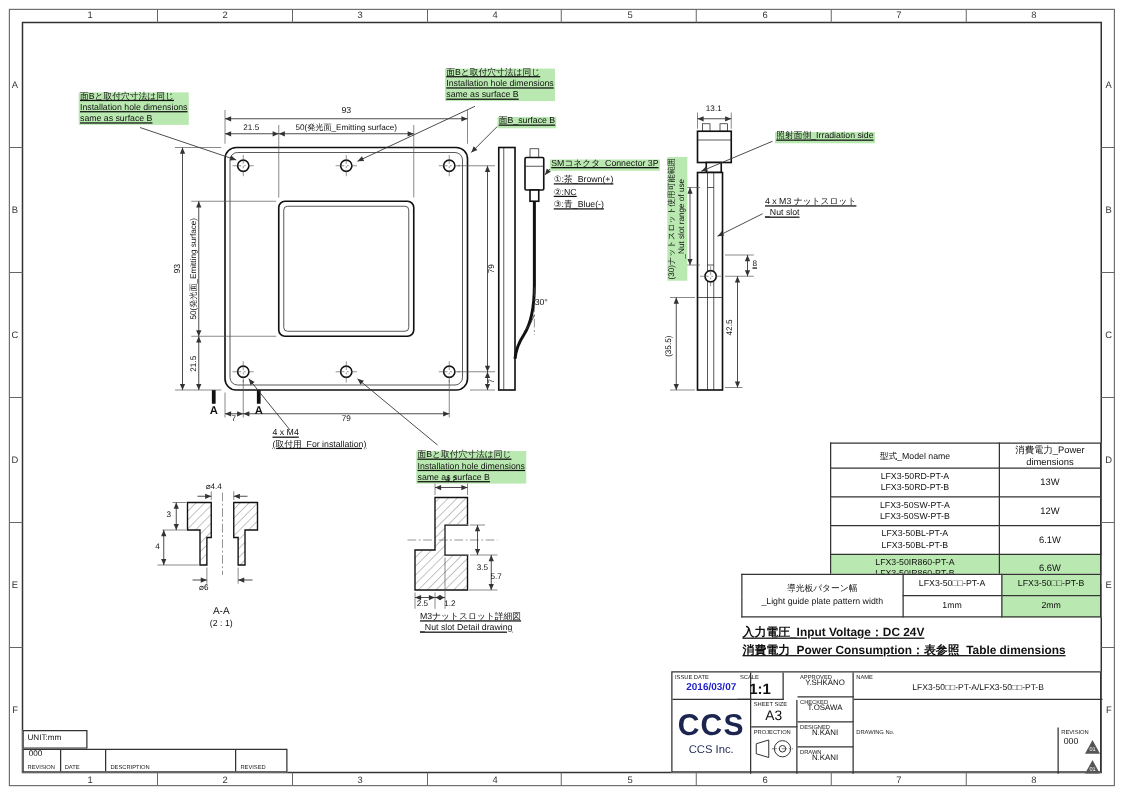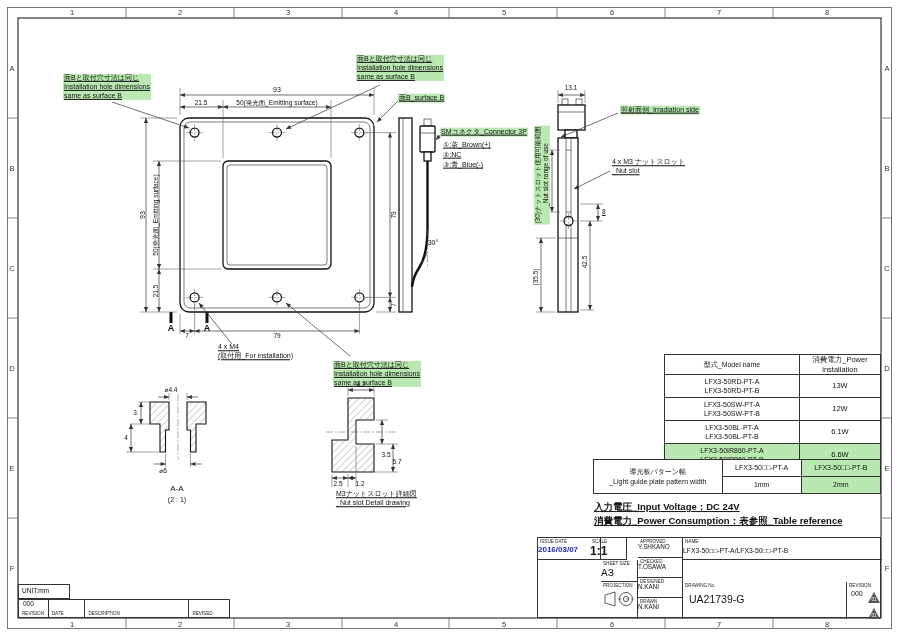--- a/index.html
+++ b/index.html
@@ -33,24 +33,24 @@
   td.hl-cell,th.hl-cell{background:#b9e8b0;}
 
   table.ptable{position:absolute;left:593px;top:459px;width:288px;border-collapse:collapse;z-index:6;background:#fff;}
   table.ptable td{border:1px solid #333;font-size:7px;text-align:center;white-space:pre-line;line-height:1.3;padding:0;}
   table.ptable .ph{width:129px;}
   table.ptable .pc{width:79px;height:16px;}
 
   .tblock{position:absolute;left:537px;top:537px;width:344px;height:81px;border:1.2px solid #333;box-sizing:border-box;background:#fff;z-index:6;}
   .tb-cell{position:absolute;border-right:1px solid #333;border-bottom:1px solid #333;box-sizing:border-box;overflow:hidden;}
   .tb-lab{font-size:4.6px;color:#222;padding:1px 2px 0 2px;text-align:left;line-height:1.1;}
-  .tb-val{text-align:left;line-height:1.1;}
+  .tb-val{text-align:center;line-height:1.1;}
   .v-date{color:#1d1dc9;font-weight:bold;font-size:8px;margin-top:2px;}
   .v-scale{font-size:12px;font-weight:bold;margin-top:1px;}
-  .v-sheet{font-size:11px;margin-top:1px;font-family:Liberation Mono, monospace;}
+  .v-sheet{font-size:11px;margin-top:1px;}
   .v-name{font-size:6.8px;margin-top:3px;}
   .v-dname{font-size:8px;margin-top:3px;}
   .v-dno{font-size:10.5px;text-align:left;padding:6px 0 0 6px;}
   .v-person{font-size:6.3px;margin-top:0px;}
   .v-rev{font-size:7px;text-align:left;padding:2px 0 0 4px;}
   .logo-cell{position:absolute;left:0;top:22px;width:63px;height:59px;border-right:1px solid #333;box-sizing:border-box;text-align:center;}
   .logo-ccs{font-size:24px;font-weight:900;letter-spacing:1px;color:#1b2550;line-height:1.0;margin-top:9px;}
   .logo-sub{font-size:9px;color:#1b2550;margin-top:1px;}
   .revmarks{position:absolute;right:1px;top:10px;display:flex;flex-direction:column;gap:5px;z-index:7;}
   .revmark{position:relative;width:13px;height:11px;}
@@ -316,21 +316,21 @@
       <div class="lbl" style="left: 177px; top: 489px; font-size: 8px; transform: translate(-50%, -50%);">A-A</div>
       <div class="lbl" style="left: 177px; top: 500px; transform: translate(-50%, -50%);">(2 : 1)</div>
       <div class="lbl" style="left: 361px; top: 385px; font-size: 6.5px; transform: translate(-50%, -50%);">4.2</div>
       <div class="lbl" style="left: 338px; top: 484px; font-size: 6.5px; transform: translate(-50%, -50%);">2.5</div>
       <div class="lbl" style="left: 360px; top: 484px; font-size: 6.5px; transform: translate(-50%, -50%);">1.2</div>
       <div class="lbl" style="left: 386px; top: 455px; font-size: 6.5px; transform: translate(-50%, -50%);">3.5</div>
       <div class="lbl" style="left: 397px; top: 462px; font-size: 6.5px; transform: translate(-50%, -50%);">5.7</div>
       <div class="lbl left" style="left: 336px; top: 499px; transform: translate(0px, -50%);">M3ナットスロット詳細図
 _Nut slot Detail drawing</div>
       <div class="lbl left" style="left: 594px; top: 507px; font-size: 9.5px; font-weight: 700; transform: translate(0px, -50%);">入力電圧_Input Voltage：DC 24V</div>
-      <div class="lbl left" style="left: 594px; top: 521px; font-size: 9.5px; font-weight: 700; transform: translate(0px, -50%);">消費電力_Power Consumption：表参照_Table reference</div>
+      <div class="lbl left" style="left: 594px; top: 521px; font-size: 9.5px; font-weight: 700; transform: translate(0px, -50%);">消費電力_Power Consumption：表参照_Table dimensions</div>
       <div class="gridref" style="left: 72px; top: 12px;">1</div>
       <div class="gridref" style="left: 72px; top: 624px;">1</div>
       <div class="gridref" style="left: 180px; top: 12px;">2</div>
       <div class="gridref" style="left: 180px; top: 624px;">2</div>
       <div class="gridref" style="left: 288px; top: 12px;">3</div>
       <div class="gridref" style="left: 288px; top: 624px;">3</div>
       <div class="gridref" style="left: 396px; top: 12px;">4</div>
       <div class="gridref" style="left: 396px; top: 624px;">4</div>
       <div class="gridref" style="left: 504px; top: 12px;">5</div>
       <div class="gridref" style="left: 504px; top: 624px;">5</div>
@@ -351,21 +351,21 @@
       <div class="gridref" style="left: 12px; top: 468px;">E</div>
       <div class="gridref" style="left: 887px; top: 468px;">E</div>
       <div class="gridref" style="left: 12px; top: 568px;">F</div>
       <div class="gridref" style="left: 887px; top: 568px;">F</div>
     </div>
 
   <table class="mtable">
     <thead>
       <tr>
         <th class="c-model">型式_Model name</th>
-        <th class="c-power">消費電力_Power installation</th>
+        <th class="c-power">消費電力_Power dimensions</th>
       </tr>
     </thead>
     <tbody>
         <tr>
           <td class="c-model">LFX3-50RD-PT-A
 LFX3-50RD-PT-B</td>
           <td class="c-power">13W</td>
         </tr>
         <tr>
           <td class="c-model">LFX3-50SW-PT-A
@@ -398,20 +398,24 @@
         <td class="pc hl-cell">2mm</td>
       </tr>
     </tbody>
   </table>
 
   <div class="tblock">
     <div class="tb-cell" style="left:0;top:0;width:63px;height:22px;">
       <div class="tb-lab">ISSUE DATE</div>
       <div class="tb-val v-date">2016/03/07</div>
     </div>
+    <div class="logo-cell">
+      <div class="logo-ccs">CCS</div>
+      <div class="logo-sub">CCS Inc.</div>
+    </div>
     <div class="tb-cell" style="left:52px;top:0;width:37px;height:22px;">
       <div class="tb-lab">SCALE</div>
       <div class="tb-val v-scale">1:1</div>
     </div>
     <div class="tb-cell" style="left:63px;top:22px;width:37px;height:22px;">
       <div class="tb-lab">SHEET SIZE</div>
       <div class="tb-val v-sheet">A3</div>
     </div>
     <div class="tb-cell" style="left:63px;top:44px;width:37px;height:37px;border-bottom:none;">
       <div class="tb-lab">PROJECTION</div>
@@ -437,21 +441,20 @@
     <div class="tb-cell" style="left:100px;top:60px;width:45px;height:21px;border-bottom:none;">
       <div class="tb-lab">DRAWN</div>
       <div class="tb-val v-person">N.KANI</div>
     </div>
     <div class="tb-cell" style="left:145px;top:0;width:199px;height:22px;border-right:none;">
       <div class="tb-lab">NAME</div>
       <div class="tb-val v-name">LFX3-50□□-PT-A/LFX3-50□□-PT-B</div>
     </div>
     <div class="tb-cell" style="left:145px;top:44px;width:164px;height:37px;border-bottom:none;">
       <div class="tb-lab">DRAWING No.</div>
-      <div class="tb-val v-dno">UA21739-G</div>
     </div>
     <div class="tb-cell" style="left:309px;top:44px;width:35px;height:37px;border-right:none;border-bottom:none;">
       <div class="tb-lab">REVISION</div>
       <div class="tb-val v-rev">000</div>
       <div class="revmarks">
         <span class="revmark">
             <i></i>
             <b>01</b>
           </span>
         <span class="revmark">

